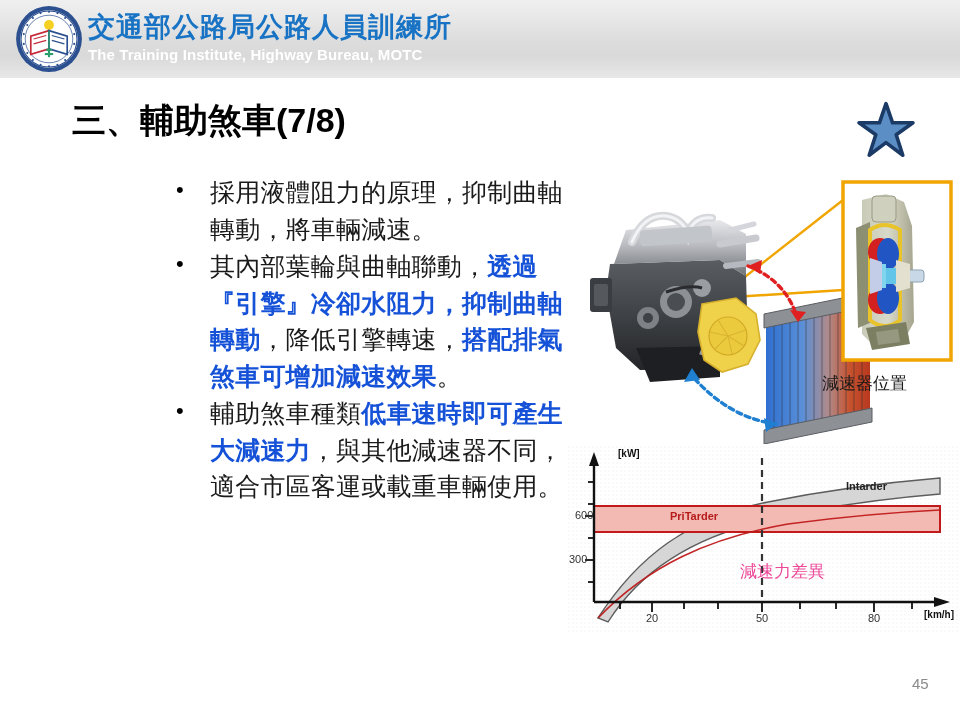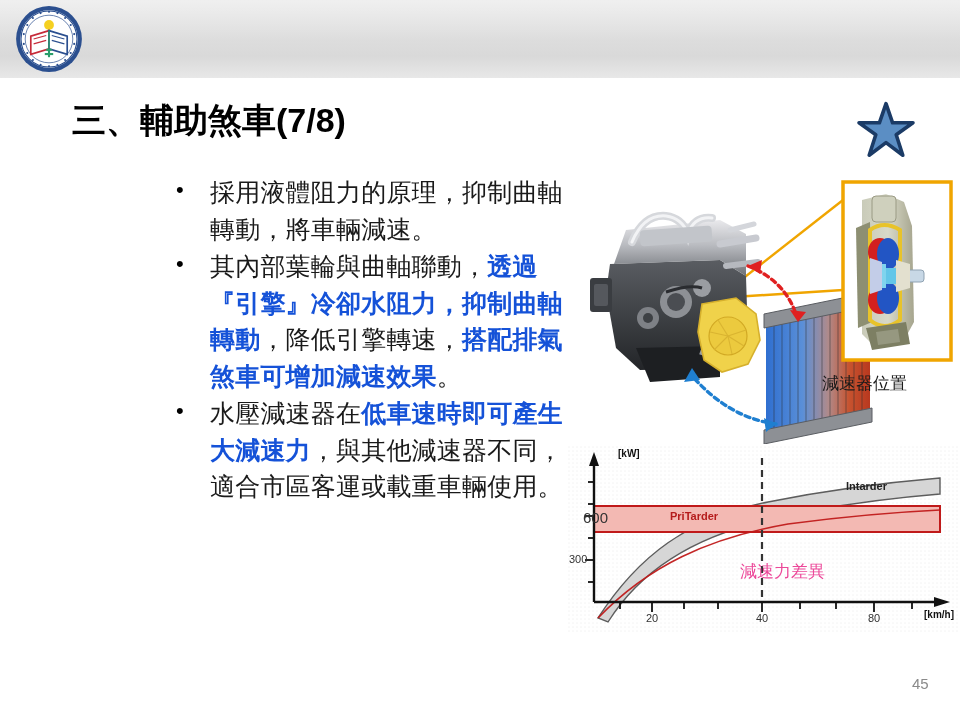--- a/index.html
+++ b/index.html
@@ -203,20 +203,22 @@
       <path d="M28 57 L46 52" stroke="#c62b3a" stroke-width="1.6"></path>
       <path d="M54 45 L72 50" stroke="#2b4f8f" stroke-width="1.6"></path>
       <path d="M54 52 L72 57" stroke="#2b4f8f" stroke-width="1.6"></path>
 
       <rect x="46" y="64" width="8" height="3" fill="#2b9e6b"></rect>
       <rect x="44" y="70" width="12" height="3" fill="#2b9e6b"></rect>
       <rect x="48.5" y="64" width="3" height="12" fill="#2b9e6b"></rect>
     </svg>
   </div>
 
+  <div class="org-title">交通部公路局公路人員訓練所</div>
+  <div class="org-sub">The Training Institute, Highway Bureau, MOTC</div>
 </div>
 
 <div class="slide-title">三、輔助煞車(7/8)</div>
 
 <div class="star-deco">
   <svg viewBox="0 0 100 100" width="62" height="60">
     <polygon points="50,6 61,38 95,38 67,58 78,92 50,71 22,92 33,58 5,38 39,38" fill="#5b8ec4" stroke="#1b3b66" stroke-width="6" stroke-linejoin="round"></polygon>
   </svg>
 </div>
 
@@ -229,21 +231,21 @@
       <span class="bullet-text"><span>採用液體阻力的原理，抑制曲軸轉動，將車輛減速。</span></span>
     </div>
 
     <div class="bullet">
       <span class="bullet-dot">•</span>
       <span class="bullet-text"><span>其內部葉輪與曲軸聯動，</span><span class="hl">透過 『引擎』冷卻水阻力，抑制曲軸轉動</span><span>，降低引擎轉速，</span><span class="hl">搭配排氣煞車可增加減速效果</span><span>。</span></span>
     </div>
 
     <div class="bullet">
       <span class="bullet-dot">•</span>
-      <span class="bullet-text"><span>水壓減速器在</span><span class="hl">低車速時即可產生大減速力</span><span>，與其他減速器不同，適合市區客運或載重車輛使用。</span></span>
+      <span class="bullet-text"><span>輔助煞車種類</span><span class="hl">低車速時即可產生大減速力</span><span>，與其他減速器不同，適合市區客運或載重車輛使用。</span></span>
     </div>
 
   </div>
 </div>
 
 <div class="fig-engine">
   <svg viewBox="0 0 386 272" width="386" height="272">
     <defs>
       <linearGradient id="radGrad" x1="0" y1="0" x2="1" y2="0">
         <stop offset="0%" stop-color="#2f6fd0"></stop>
@@ -417,25 +419,25 @@
       <line x1="194" y1="156" x2="194" y2="166"></line>
       <line x1="232" y1="156" x2="232" y2="163"></line>
       <line x1="268" y1="156" x2="268" y2="163"></line>
       <line x1="306" y1="156" x2="306" y2="166"></line>
       <line x1="344" y1="156" x2="344" y2="163"></line>
     </g>
   </svg>
 
   
   <div style="position:absolute;left:4px;top:2px;font-size:10px;font-weight:bold;color:#111;margin-left:46px;">[kW]</div>
-  <div style="position:absolute;left:15px;top:63px;font-size:15px;color:#333;">600</div>
+  <div style="position:absolute;left:7px;top:63px;font-size:11px;color:#333;">600</div>
   <div style="position:absolute;left:1px;top:107px;font-size:11px;color:#333;">300</div>
 
   <div style="position:absolute;left:78px;top:166px;font-size:11px;color:#333;">20</div>
-  <div style="position:absolute;left:188px;top:166px;font-size:11px;color:#333;">40</div>
+  <div style="position:absolute;left:188px;top:166px;font-size:11px;color:#333;">50</div>
   <div style="position:absolute;left:300px;top:166px;font-size:11px;color:#333;">80</div>
   <div style="position:absolute;left:356px;top:163px;font-size:10px;font-weight:bold;color:#111;">[km/h]</div>
 
   <div style="position:absolute;left:62px;top:64px;font-size:11px;font-weight:bold;color:#b51c1c;padding-left:40px;">PriTarder</div>
   <div style="position:absolute;left:278px;top:34px;font-size:11px;font-weight:bold;color:#222;">Intarder</div>
 </div>
 <div class="fig-chart-caption">減速力差異</div>
 
 <div class="page-num">45</div>
 

